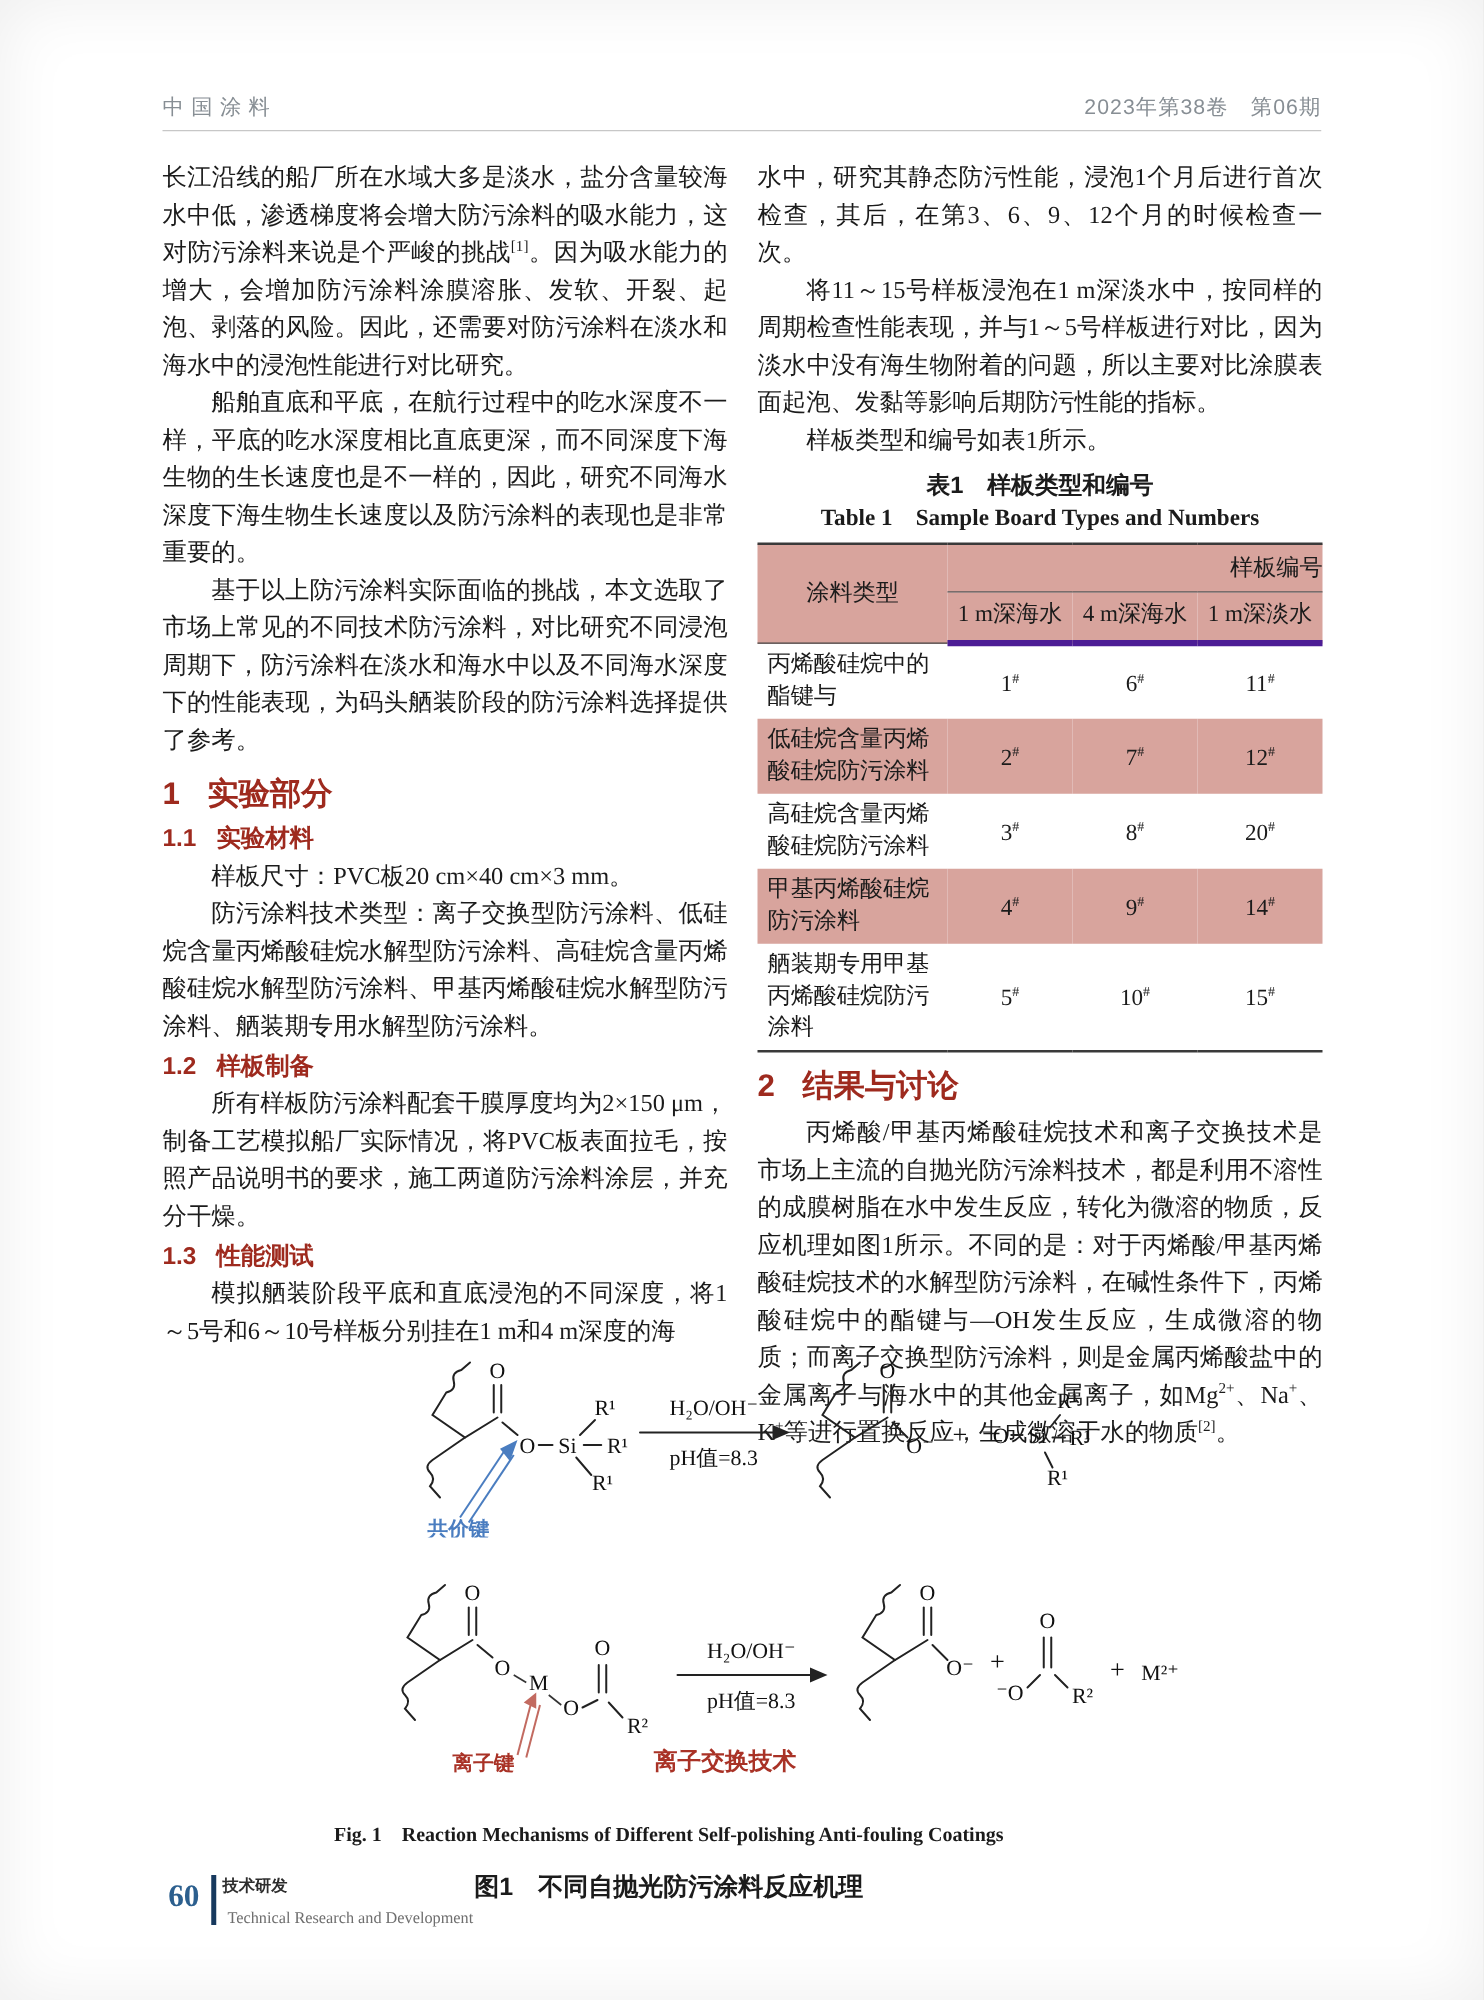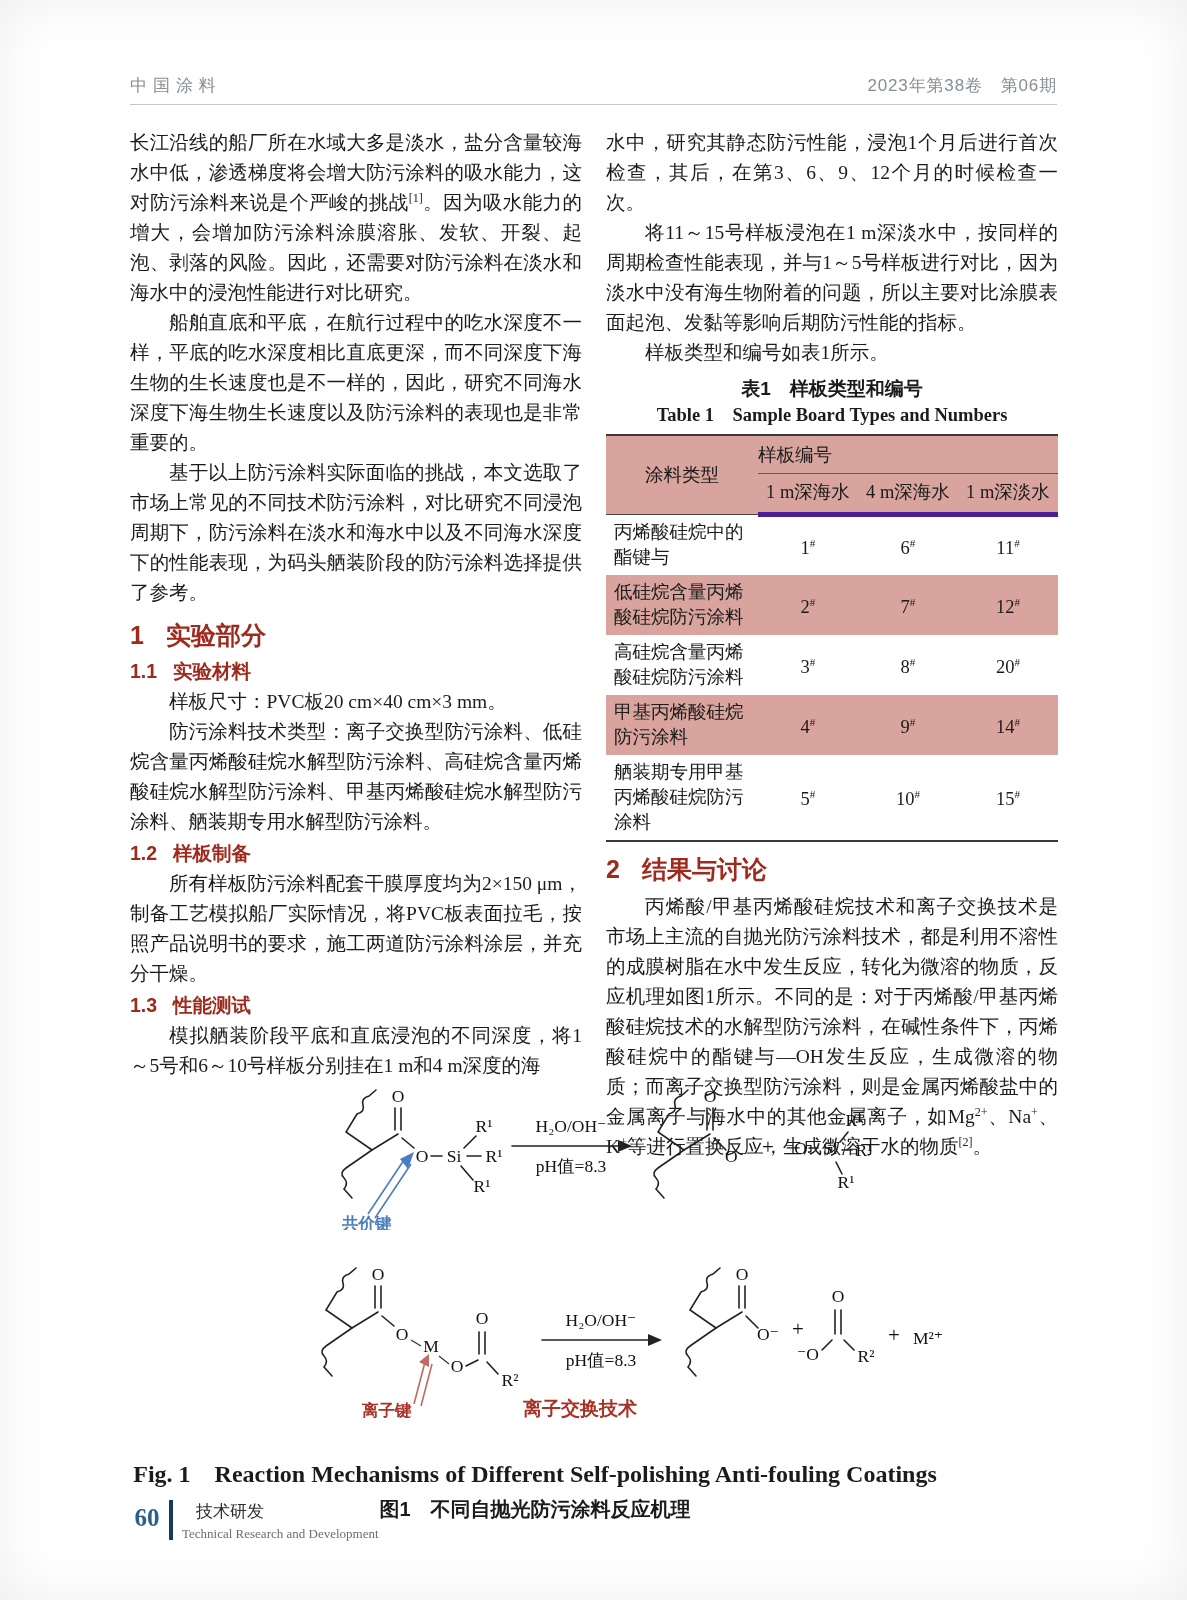--- a/index.html
+++ b/index.html
@@ -42,21 +42,21 @@
   .tbl-title-cn { font-weight:bold; text-align:center; font-size:19px; line-height:26px;
     font-family:"Liberation Sans","DejaVu Sans",sans-serif; }
   .tbl-title-en { font-weight:bold; text-align:center; font-size:18.5px; line-height:26px;
     margin-bottom:6px; }
   table.sample { border-collapse:collapse; width:452px; font-size:18.5px;
     border-top:2.5px solid #3a3a3a; border-bottom:2.5px solid #3a3a3a; }
   table.sample th { font-weight:normal; }
   table.sample thead th { background:var(--table_pink); }
   table.sample th.type-col { width:150px; text-align:center; }
   table.sample th.group-col { border-bottom:1px solid #5a5a5a; padding:4px 0 3px;
-    text-align:left; }
+    text-align:right; }
   table.sample tr.subrow th { padding:3px 0 5px; text-align:center; width:100px;
     border-bottom:5px solid #4c1d95; }
   table.sample th.type-col { border-bottom:1px solid #444; }
   table.sample td { padding:5px 2px; line-height:25px; vertical-align:middle; }
   table.sample td.type { text-align:left; padding-left:8px; }
   table.sample td.num { text-align:center; }
   table.sample tr.pink td { background:var(--table_pink); }
   table.sample sup { font-size:0.6em; vertical-align:super; }
 
   
@@ -76,29 +76,29 @@
   .note-red-head { fill:var(--annotation_red_light); }
   .note-red-text { font-size:16.5px; font-weight:bold; fill:var(--annotation_red);
     text-anchor:start; }
   .arrow-head { fill:#222; }
   .scheme-label { position:absolute; text-align:center; font-weight:bold;
     color:var(--annotation_red); font-size:19px; }
   .fig-caption-cn { position:absolute; left:130px; width:810px; text-align:center;
     font-weight:bold; font-size:20px;
     font-family:"Liberation Sans","DejaVu Sans",sans-serif; }
   .fig-caption-en { position:absolute; left:130px; width:810px; text-align:center;
-    font-weight:bold; font-size:24px; }
+    font-weight:bold; font-size:16px; }
 
   
   .footer-page { position:absolute; left:128px; top:1504px; width:38px;
     text-align:center; font-size:25px; color:var(--footer_blue);font-weight:bold; }
   .footer-bar { position:absolute; left:169px; top:1500px; width:4px; height:40px;
     background:var(--footer_bar); }
-  .footer-cn { position:absolute; left:196px; top:1500px; font-size:17px;
-    font-weight:normal; color:#2d2d2d;
+  .footer-cn { position:absolute; left:178px; top:1500px; font-size:13px;
+    font-weight:bold; color:#2d2d2d;
     font-family:"Liberation Sans","DejaVu Sans",sans-serif; }
   .footer-en { position:absolute; left:182px; top:1526px; font-size:13px; color:#6e6e6e; }
 </style>
 </head>
 <body>
 
 <div class="page">
 
   <div class="pg-header">
     <span class="journal">中国涂料</span>

